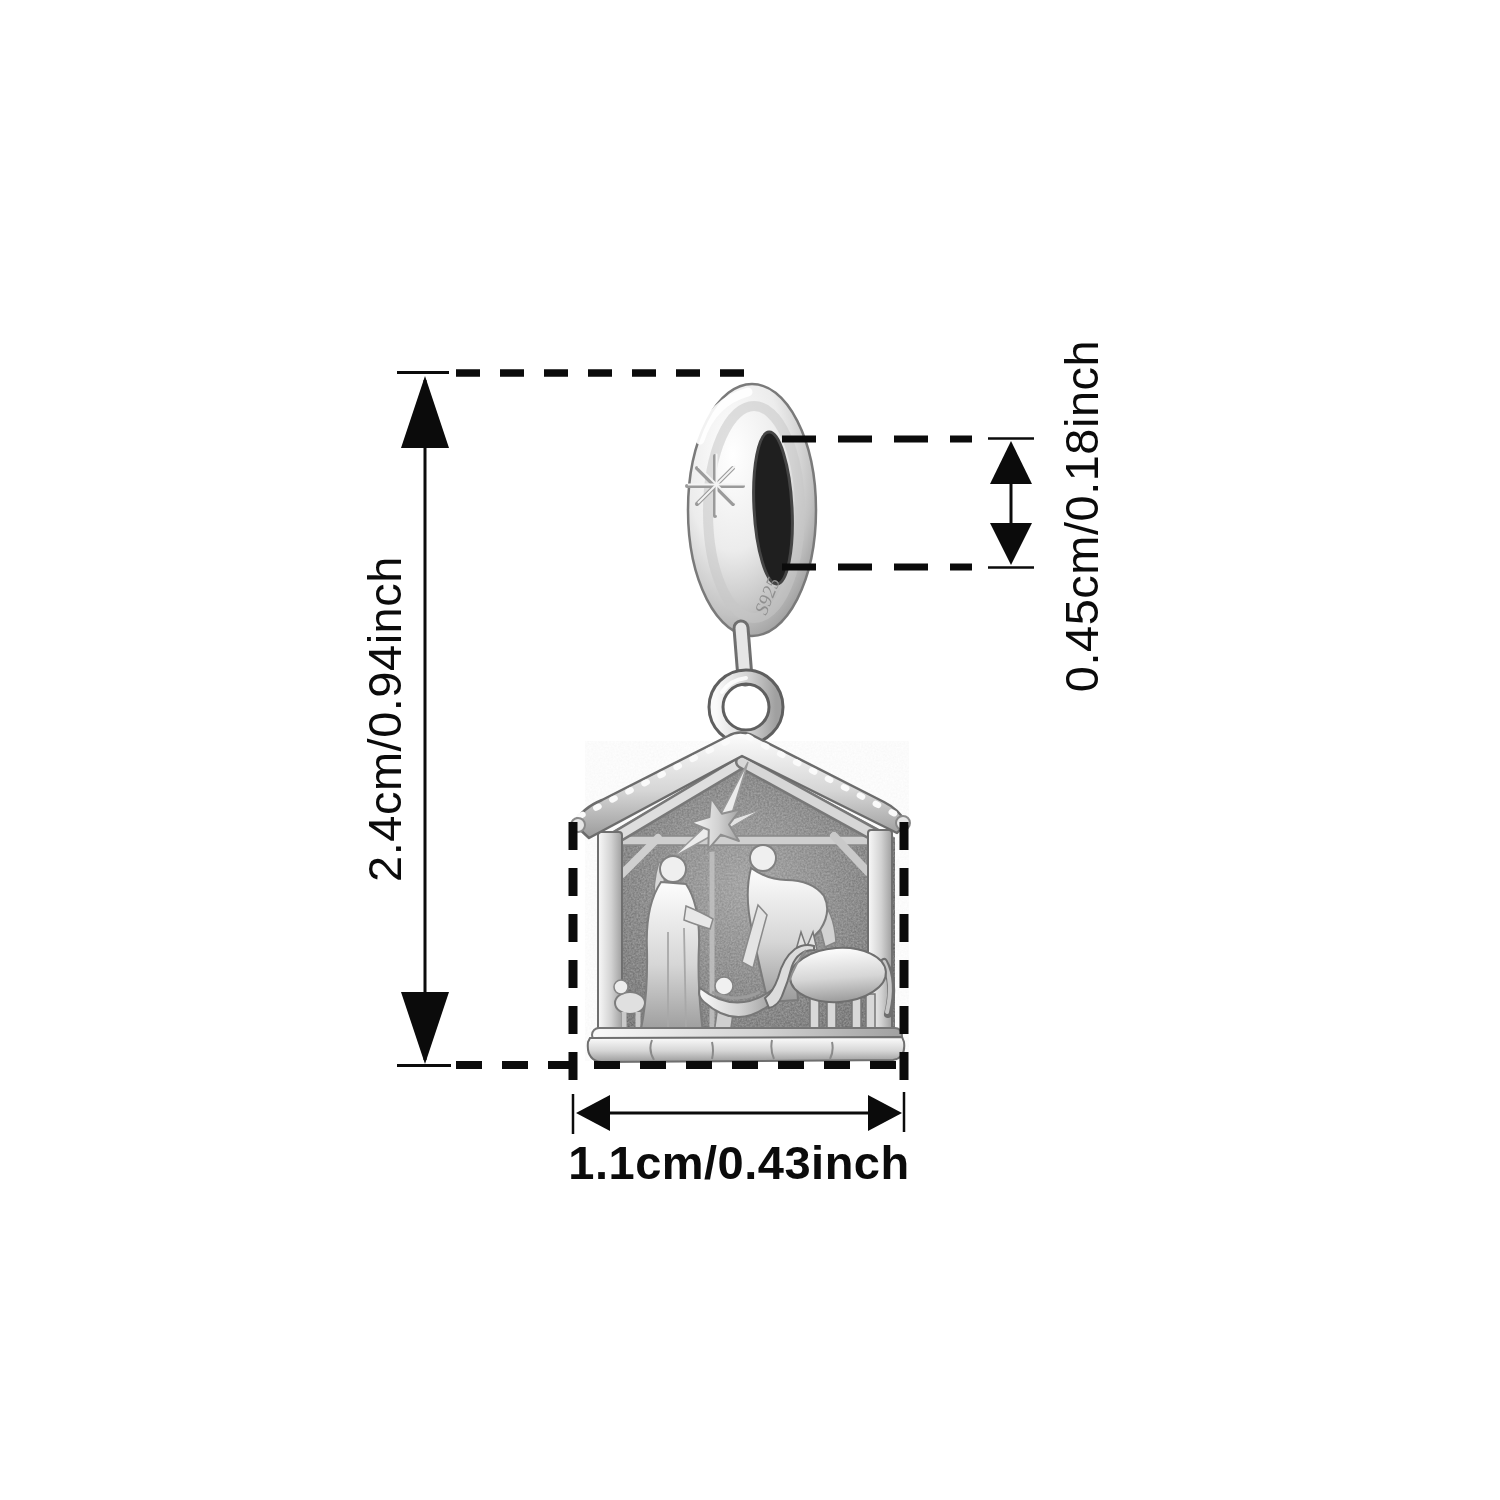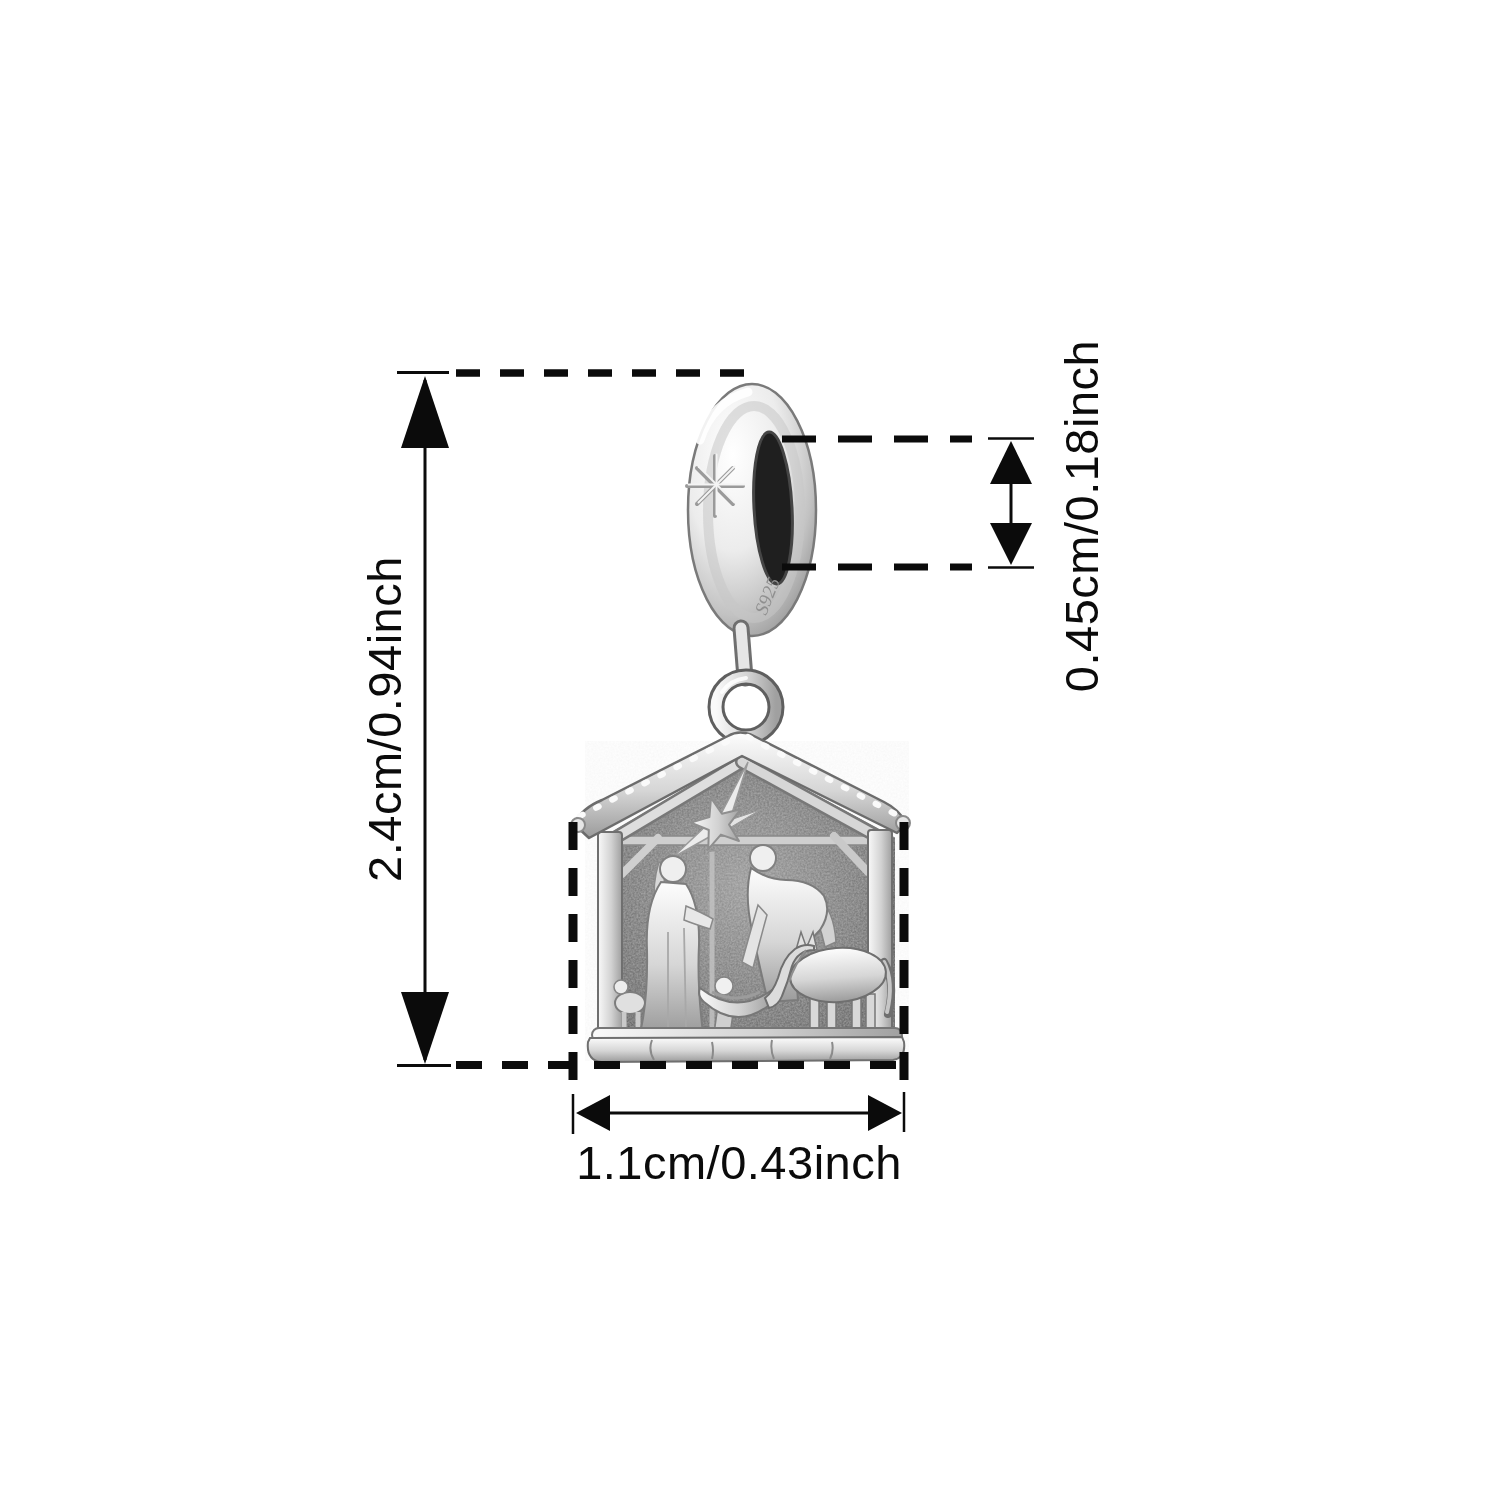--- a/index.html
+++ b/index.html
@@ -9,21 +9,21 @@
   }
   .stage svg{position:absolute;left:0;top:0;}
   .dim-label{
     position:absolute;font-size:47px;color:#0b0b0b;white-space:nowrap;
     letter-spacing:.5px;font-family:"Liberation Sans",sans-serif;
   }
   .dim-label.horiz{transform:translate(-50%,-50%);}
   .dim-label.vert{transform:translate(-50%,-50%) rotate(-90deg);}
   #height-label{left:384px;top:719px;}
   #hole-label{left:1081px;top:516px;}
-  #width-label{left:739px;top:1162px;}
+  #width-label{left:739px;top:1162px;font-weight:bold;}
 </style>
 </head>
 <body>
 
 <div class="stage">
 
 <svg width="1500" height="1500" viewBox="0 0 1500 1500">
   <defs>
     <radialGradient id="bailGrad" cx="35%" cy="28%" r="85%">
       <stop offset="0%" stop-color="#ffffff"></stop>

